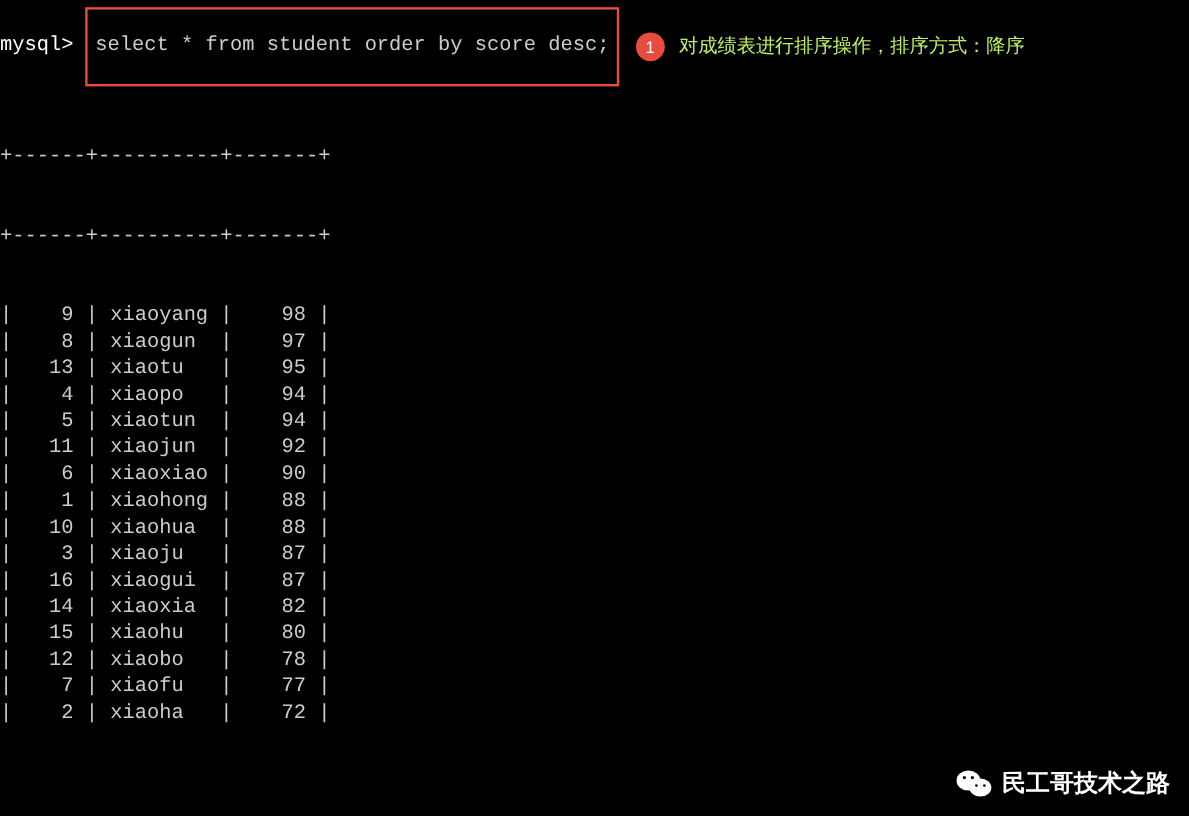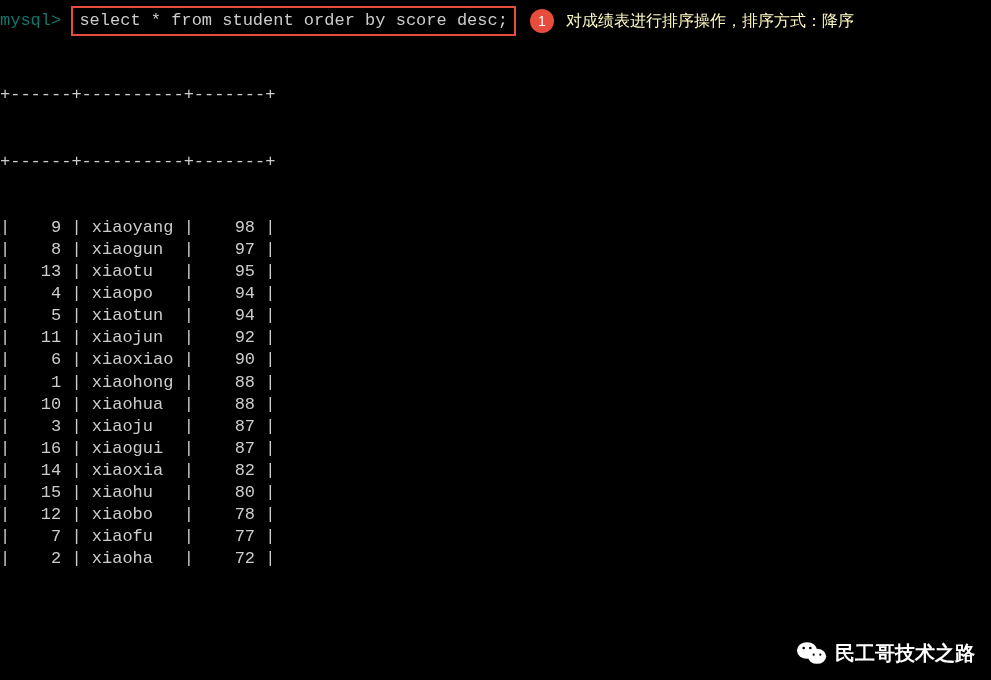--- a/index.html
+++ b/index.html
@@ -8,30 +8,30 @@
       color: #ccc;
       font-family: 'Courier New', monospace;
       font-size: 17px;
       width: 991px;
       height: 680px;
       position: relative;
       overflow: hidden;
       line-height: 1.3;
       padding-top: 6px;
     }
-    .prompt { color: #0f766e; }
+    .prompt { color: #ffffff; }
     .cmd-line {
       position: relative;
       margin-bottom: 4px;
       display: flex;
       align-items: center;
     }
     .cmd-box {
       border: 2px solid #e74c3c;
-      padding: 2px 6px;
+      padding: 20px 6px;
       display: inline-block;
     }
     .annotation {
       display: inline-flex;
       align-items: center;
       margin-left: 14px;
       gap: 12px;
     }
     .badge {
       width: 24px;
@@ -39,21 +39,21 @@
       border-radius: 50%;
       background: #e74c3c;
       color: #fff;
       display: inline-flex;
       align-items: center;
       justify-content: center;
       font-size: 14px;
       font-family: Arial, sans-serif;
     }
     .annotation-text {
-      color: #fef9c3;
+      color: #bef264;
       font-family: 'Microsoft YaHei', Arial, sans-serif;
       font-size: 16px;
     }
     .table-block { white-space: pre; color: #ccc; }
     .divider { white-space: pre; color: #ccc; }
     .row-line { white-space: pre; }
     .watermark {
       position: absolute;
       right: 16px;
       bottom: 14px;

